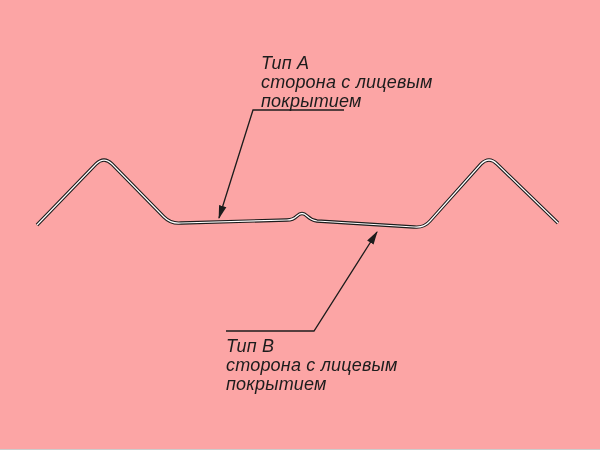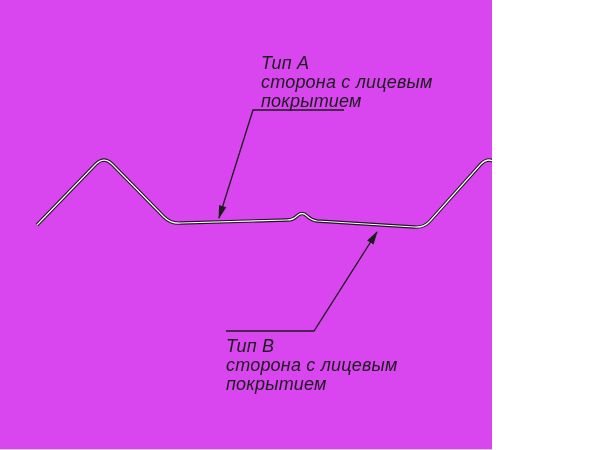--- a/index.html
+++ b/index.html
@@ -2,23 +2,23 @@
 <html><head>
   <meta charset="utf-8">
   <style>
     html, body {
       margin: 0;
       padding: 0;
       background: #ffffff;
     }
     .canvas {
       position: relative;
-      width: 492px;
+      width: 600px;
       height: 450px;
-      background: #d946ef;
+      background: #fca5a5;
       overflow: hidden;
       font-family: "Liberation Sans", sans-serif;
       text-align: center;
     }
     svg {
       display: block;
     }
     svg text {
       font-family: "Liberation Sans", sans-serif;
       font-style: italic;

